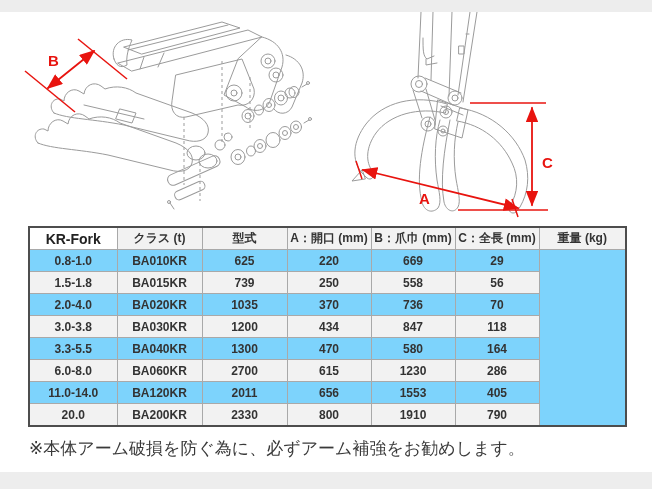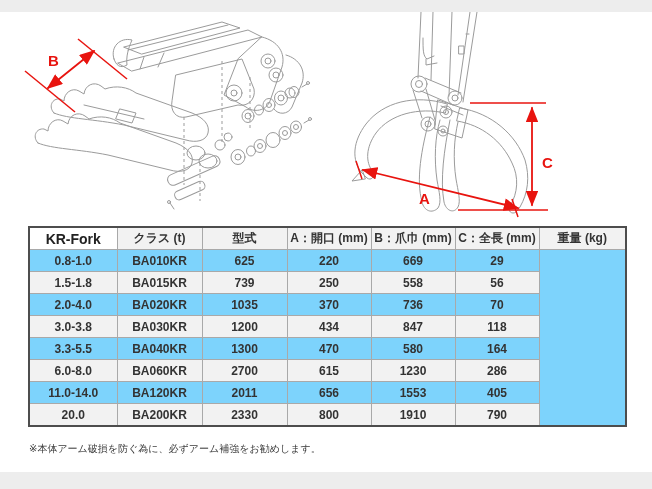--- a/index.html
+++ b/index.html
@@ -27,21 +27,21 @@
     font-size:12px;color:#333333;border:2px solid #4d4d4d;
   }
   table.spec th,table.spec td{
     border:1px solid #a9a9a9;text-align:center;vertical-align:middle;
     height:21px;padding:0;font-weight:700;white-space:nowrap;
   }
   table.spec thead th{background:#f2f2f2;}
   table.spec th.product{background:#ffffff;font-weight:700;font-size:14px;color:#222222;}
   table.spec tbody tr:nth-child(even) td{background:#f2f2f2;}
 
-  .notes{position:absolute;left:29px;top:441px;font-size:10px;line-height:16px;color:#3a3a3a;}
+  .notes{position:absolute;left:29px;top:441px;font-size:17px;line-height:16px;color:#3a3a3a;}
 </style>
 </head>
 <body>
 
 <div class="page">
   <div class="band band-top"></div>
   <div class="band band-bottom"></div>
 
   <svg class="diag diag-left" viewBox="0 0 310 205">
     <defs>

